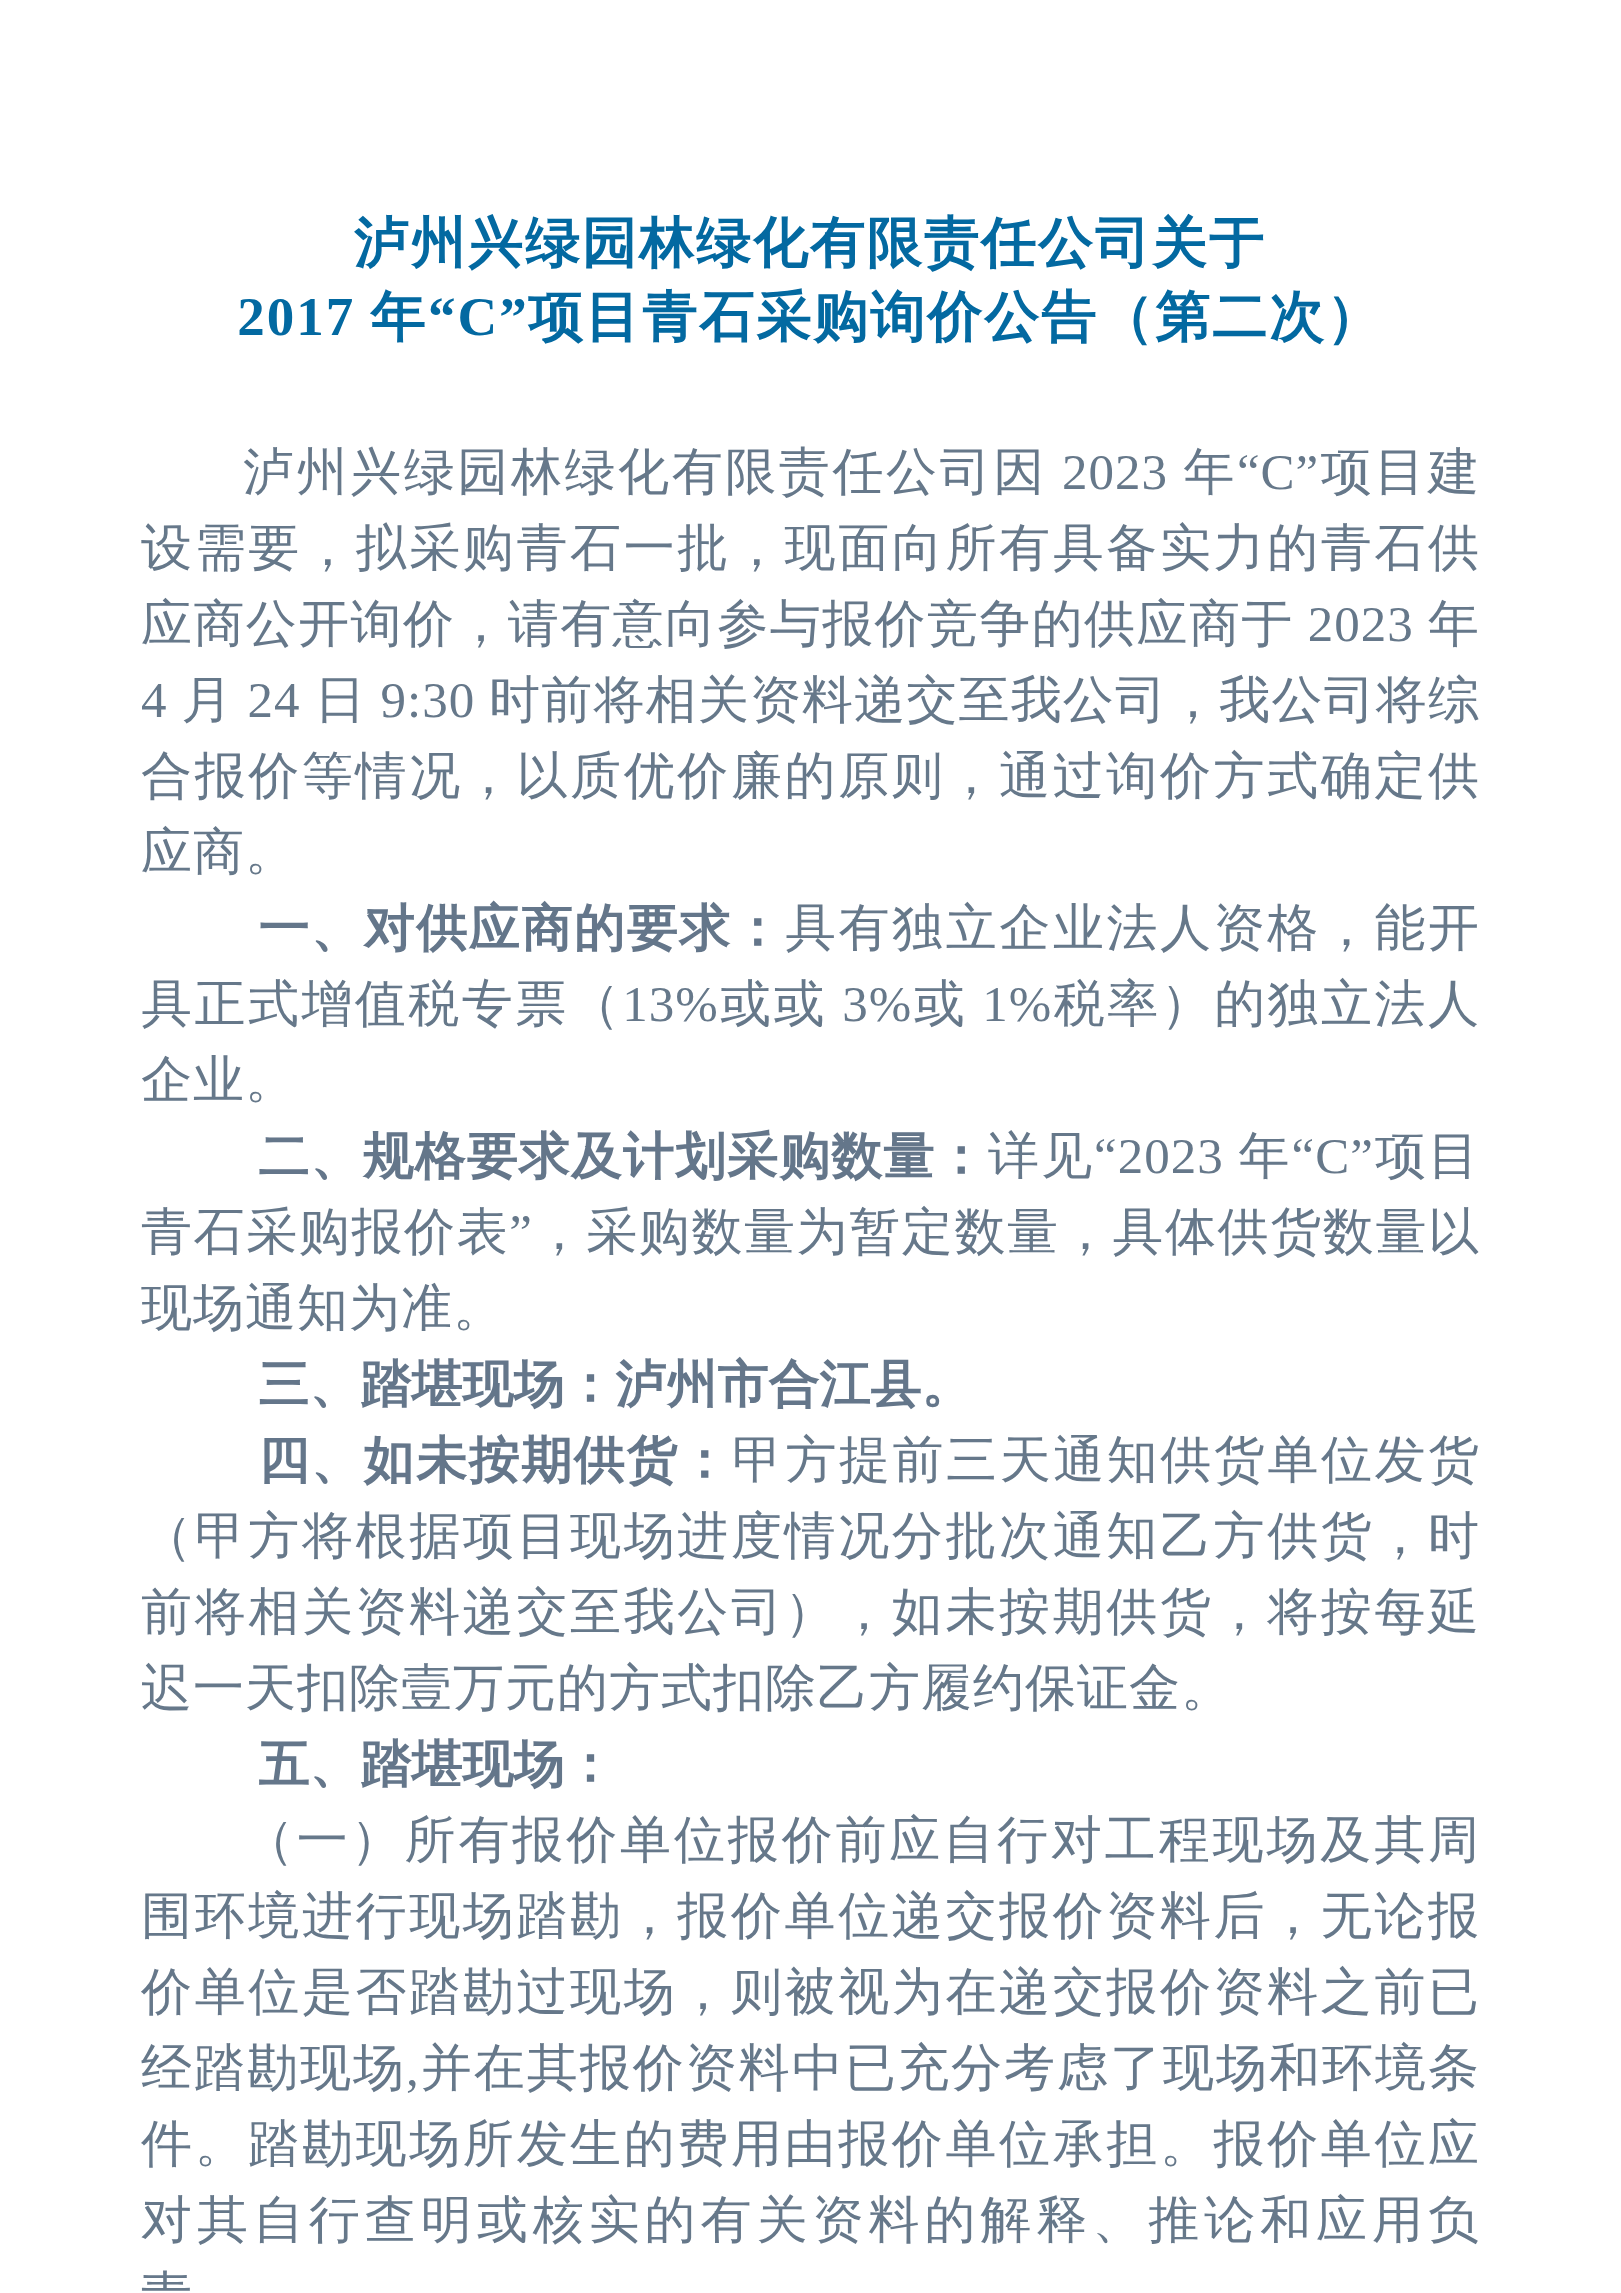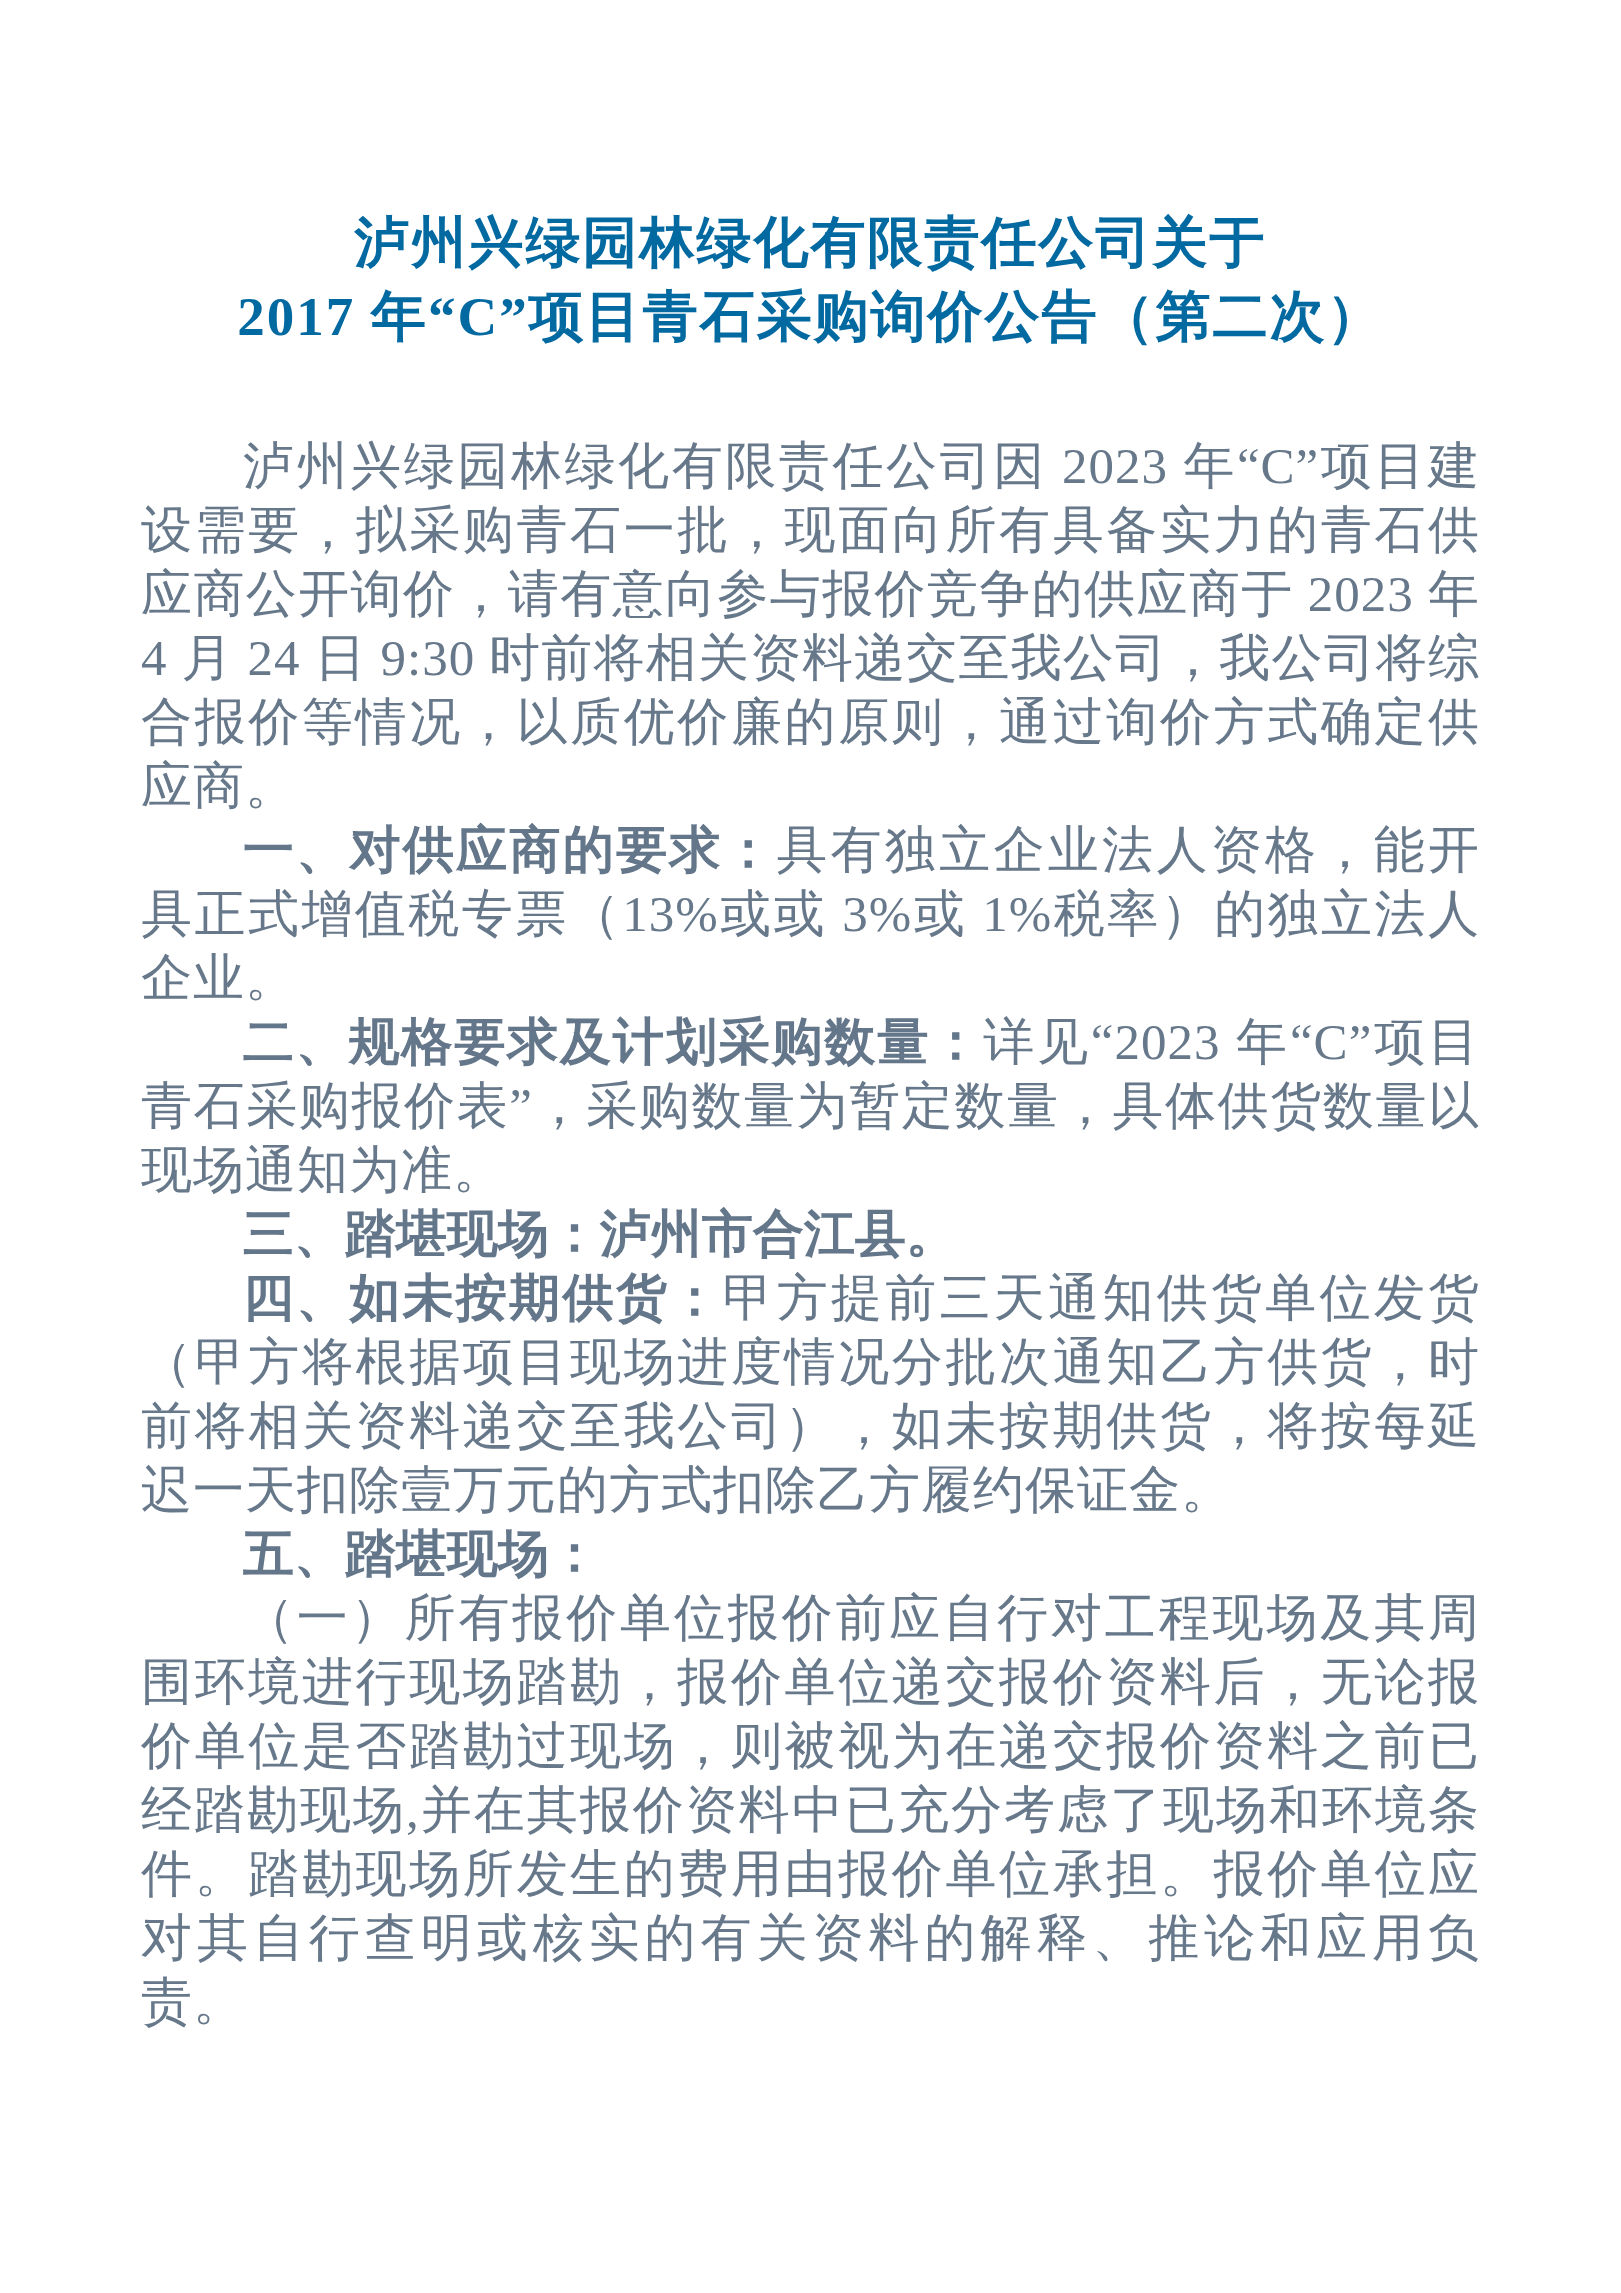--- a/index.html
+++ b/index.html
@@ -26,32 +26,33 @@
     font-size: 55px;
     line-height: 74px;
     letter-spacing: 2px;
     margin-bottom: 80px;
     color: #0369a1;
   }
   .doc-body p {
     margin: 0;
     font-family: "Liberation Serif", "DejaVu Serif", serif;
     font-size: 51px;
-    line-height: 64px;
+    line-height: 76px;
     text-align: justify;
     text-indent: 2em;
     letter-spacing: 1px;
     color: #66788a;
     word-break: break-all;
   }
   .sec-label {
     font-family: "Liberation Sans", "DejaVu Sans", sans-serif;
     font-weight: bold;
     letter-spacing: 0;
     color: #64768a;
+    margin-left: 16px;
   }
 </style>
 </head>
 <body>
 
 <div class="page">
 
   <div class="doc-title">
     <div>泸州兴绿园林绿化有限责任公司关于</div>
     <div>2017 年“C”项目青石采购询价公告（第二次）</div>

